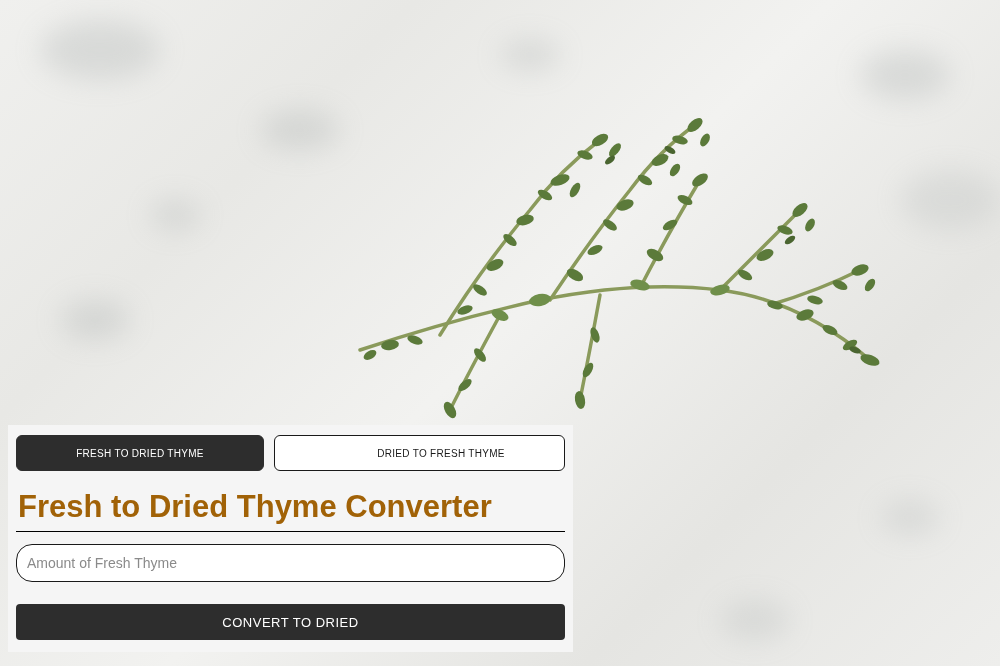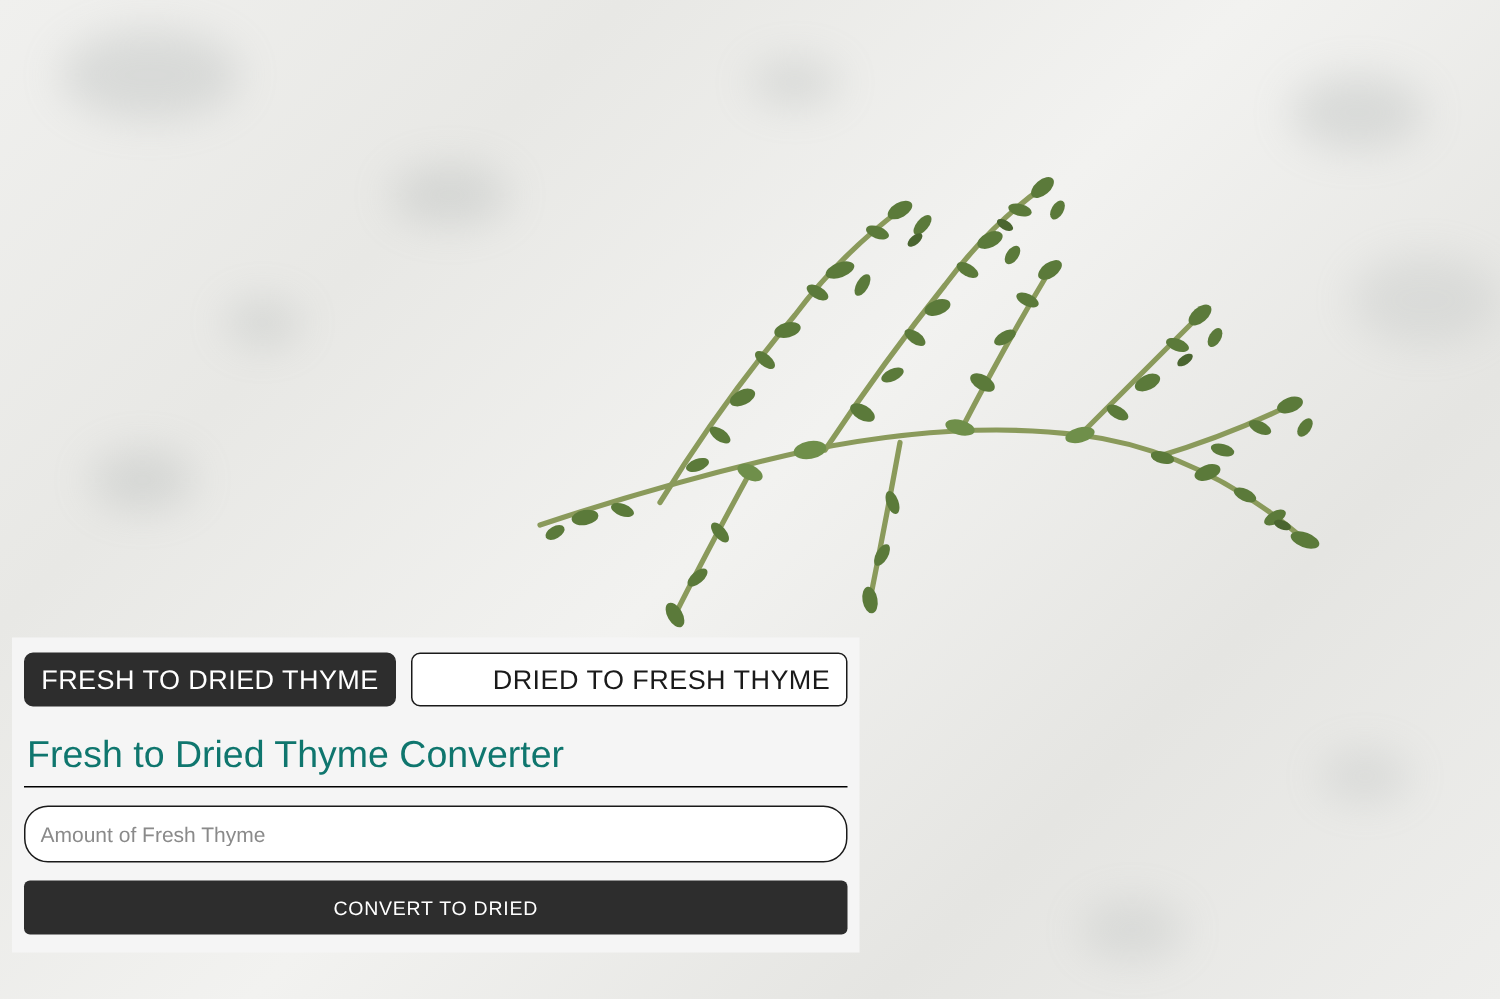--- a/index.html
+++ b/index.html
@@ -30,46 +30,46 @@
     top: 425px;
     width: 565px;
     background: #f5f5f5;
     padding: 10px 8px 12px 8px;
   }
   .tabs { display: flex; gap: 10px; margin-bottom: 16px; }
   .tab {
     flex: 1;
     height: 36px;
     border-radius: 6px;
-    font-size: 18px;
+    font-size: 10px;
     letter-spacing: .3px;
     display: flex; align-items: center; justify-content: center;
     cursor: pointer;
     font-weight: 500;
   }
   .tab.active { background: #2d2d2d; color: #fff; border: 1px solid #2d2d2d; }
   .tab.inactive { background: #fff; color: #1a1a1a; border: 1px solid #1a1a1a; padding-left: 43px; }
   .title {
-    font-size: 25px;
-    font-weight: 400;
-    color: #0f766e;
+    font-size: 31px;
+    font-weight: 700;
+    color: #a16207;
     padding: 2px 0 6px 2px;
     border-bottom: 1px solid #000;
     margin-bottom: 12px;
   }
   .field {
     width: 100%;
     height: 38px;
     border: 1px solid #1a1a1a;
     border-radius: 16px;
     background: #fff;
     padding: 0 10px;
     font-size: 14px;
     color: #333;
-    margin-bottom: 12px;
+    margin-bottom: 22px;
     display: flex; align-items: center;
     position: relative;
   }
   .field input {
     border: none; outline: none; width: 100%; height: 100%;
     font-size: 14px; background: transparent;
   }
   .field input::placeholder { color: #8a8a8a; }
   .field.select { justify-content: space-between; cursor: pointer; }
   .chev { color: #555; font-size: 12px; }

